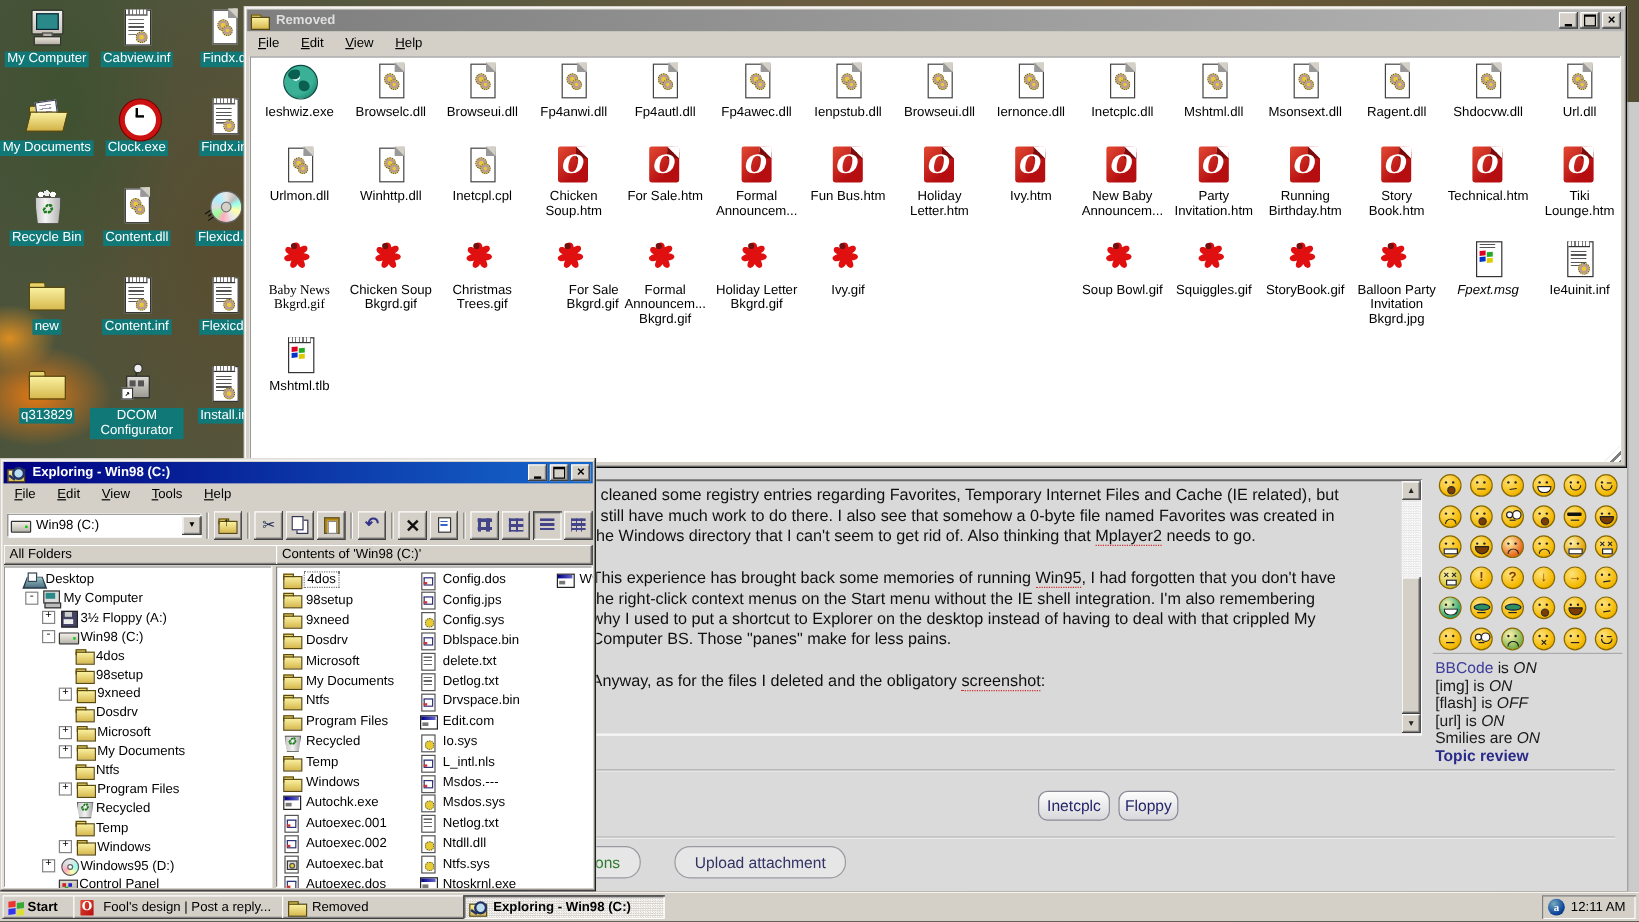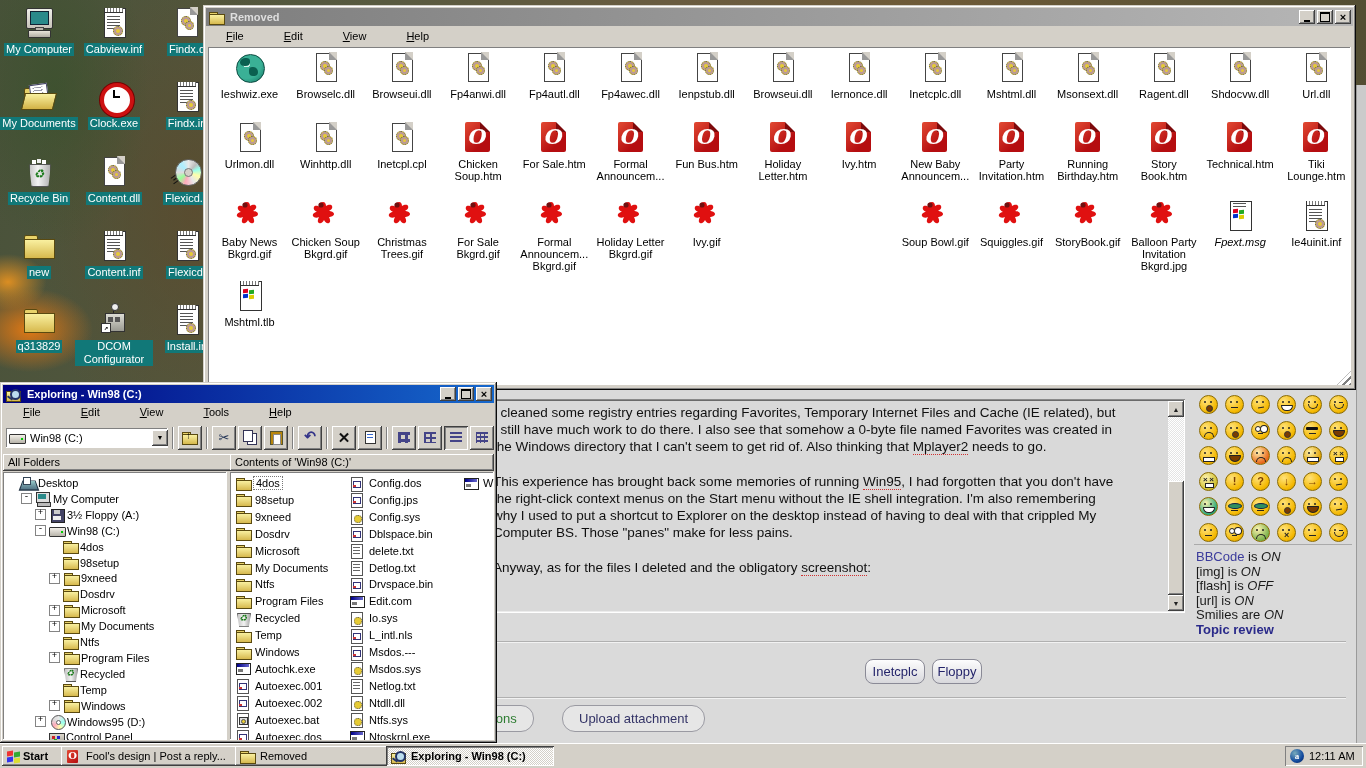--- a/index.html
+++ b/index.html
@@ -132,21 +132,21 @@
   
   .titlebar{position:absolute;left:3px;right:3px;top:3px;height:18px;display:flex;align-items:center;padding:0 2px;color:#fff;font-weight:bold;}
   .tb-active{background:linear-gradient(90deg,#000080,#1668cc);}
   .tb-inactive{background:linear-gradient(90deg,#7e7e7e,#b6b6b6);color:#dedede;}
   .tb-title{flex:1;margin-left:4px;white-space:nowrap;overflow:hidden;}
   .cbtn{width:16px;height:14px;margin-left:2px;display:inline-flex;align-items:center;justify-content:center;flex:none;position:relative;}
   .g-min{width:6px;height:2px;background:#000;margin-top:7px;}
   .g-max{width:8px;height:7px;border:1px solid #000;border-top-width:2px;}
   .g-cls{font:bold 11px "Liberation Sans",sans-serif;color:#000;line-height:10px;}
   .menubar{position:absolute;left:3px;right:3px;height:18px;display:flex;align-items:center;background:#d4d0c8;color:#000;}
-  .menubar span{padding:2px 20px;}
+  .menubar span{padding:2px 9px;}
   .menubar u{text-decoration:underline;}
   
   #win-removed{left:203px;top:5px;width:1153px;height:385px;z-index:20;}
   #removed-client{position:absolute;left:5px;top:42px;right:5px;bottom:5px;background:#fff;overflow:hidden;}
   .fitem{position:absolute;width:75px;text-align:center;color:#000;}
   .fitem .lbl{line-height:12px;margin-top:1px;}
   .grip{right:5px;bottom:5px;width:14px;height:14px;z-index:5;
     background:repeating-linear-gradient(135deg,transparent 0 2px,#fff 2px 3px,#808080 3px 5px);
     clip-path:polygon(100% 0,100% 100%,0 100%);}
   
@@ -610,21 +610,21 @@
           <div class="lbl">Technical.htm</div>
         </div>
         <div class="fitem" style="left: 1070.8px; top: 74px;">
           <span class="i32 opera">
             <i class="bg"></i>
             <i class="fold"></i>
             <i class="o">O</i>
           </span>
           <div class="lbl">Tiki Lounge.htm</div>
         </div>
-        <div class="fitem" style="left: 4px; top: 152px;">
+        <div class="fitem" style="left: 4px; top: 152px; font-family: Liberation Serif, serif;">
           <span class="i32 splat">
             <svg viewBox="0 0 32 32" width="32" height="32">
               <path fill="#e01010" d="M13 2c2 0 3 2 3 4 2-1 5-2 6 0s-1 4-3 5c2 0 5 1 5 3s-3 3-5 3c1 2 2 5 0 6s-4-1-5-3c-1 2-3 4-5 3s-1-4 0-6c-2 1-5 1-6-1s2-4 4-4c-2-1-4-3-3-5s4-1 6 0c-1-2-1-5 3-5z"></path>
               <circle cx="11" cy="5" r="2.6" fill="#701010"></circle>
             </svg>
           </span>
           <div class="lbl">Baby News Bkgrd.gif</div>
         </div>
         <div class="fitem" style="left: 80.2px; top: 152px;">
           <span class="i32 splat">
@@ -637,21 +637,21 @@
         </div>
         <div class="fitem" style="left: 156.4px; top: 152px;">
           <span class="i32 splat">
             <svg viewBox="0 0 32 32" width="32" height="32">
               <path fill="#e01010" d="M13 2c2 0 3 2 3 4 2-1 5-2 6 0s-1 4-3 5c2 0 5 1 5 3s-3 3-5 3c1 2 2 5 0 6s-4-1-5-3c-1 2-3 4-5 3s-1-4 0-6c-2 1-5 1-6-1s2-4 4-4c-2-1-4-3-3-5s4-1 6 0c-1-2-1-5 3-5z"></path>
               <circle cx="11" cy="5" r="2.6" fill="#701010"></circle>
             </svg>
           </span>
           <div class="lbl">Christmas Trees.gif</div>
         </div>
-        <div class="fitem" style="left: 232.6px; top: 152px;">
+        <div class="fitem" style="left: 232.6px; top: 152px; text-align: right;">
           <span class="i32 splat">
             <svg viewBox="0 0 32 32" width="32" height="32">
               <path fill="#e01010" d="M13 2c2 0 3 2 3 4 2-1 5-2 6 0s-1 4-3 5c2 0 5 1 5 3s-3 3-5 3c1 2 2 5 0 6s-4-1-5-3c-1 2-3 4-5 3s-1-4 0-6c-2 1-5 1-6-1s2-4 4-4c-2-1-4-3-3-5s4-1 6 0c-1-2-1-5 3-5z"></path>
               <circle cx="11" cy="5" r="2.6" fill="#701010"></circle>
             </svg>
           </span>
           <div class="lbl">For Sale Bkgrd.gif</div>
         </div>
         <div class="fitem" style="left: 308.8px; top: 152px;">
           <span class="i32 splat">

